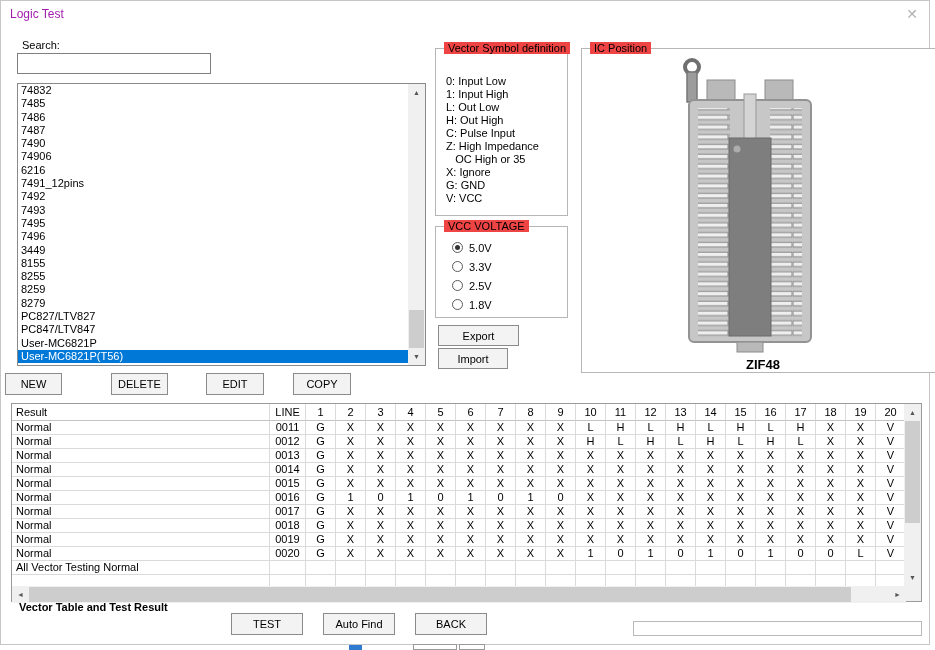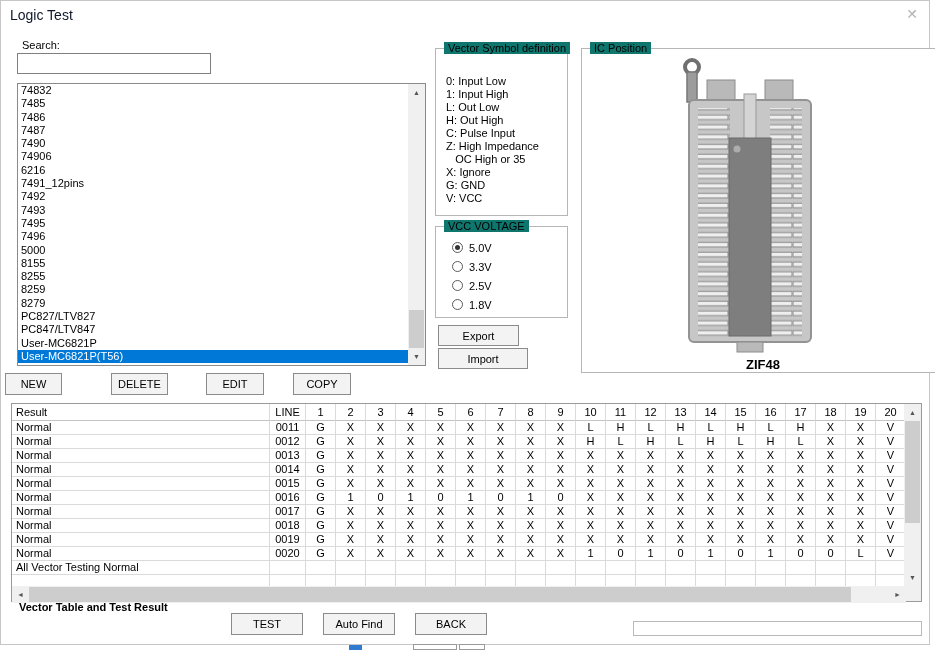--- a/index.html
+++ b/index.html
@@ -1,39 +1,39 @@
 <!DOCTYPE html>
 <html><head>
 <meta charset="utf-8">
 <style>
   * { margin:0; padding:0; box-sizing:border-box; }
   html,body { width:935px; height:650px; overflow:hidden; background:#fff;
     font-family:"Liberation Sans", sans-serif; font-size:12px; color:#000; }
   .dialog { position:absolute; left:0; top:0; width:930px; height:645px;
     background:#fff; border:1px solid #c6c6c6; }
 
-  .title { position:absolute; left:9px; top:6px; color:#0f172a; font-size:14px; }
+  .title { position:absolute; left:9px; top:6px; color:#a21caf; font-size:12px; }
   .close { position:absolute; right:7px; top:4px; width:20px; height:18px; text-align:center;
     color:#b3b3b3; font-size:14px; line-height:18px; cursor:pointer; }
 
   .label { position:absolute; font-size:11px; color:#000; }
   .textbox { position:absolute; border:1px solid #7f7f7f; background:#fff; height:21px;
     font-family:inherit; font-size:11px; padding:0 4px; outline:none; }
 
   .listbox { position:absolute; left:16px; top:82px; width:409px; height:283px;
     border:1px solid #8a8a8a; background:#fff; overflow:hidden; }
   .list-item { height:13.3px; line-height:13.3px; font-size:11px; padding-left:3px;
     white-space:nowrap; cursor:default; }
   .list-item.selected { background:#0078d7; color:#fff; }
 
   .btn { position:absolute; background:#f3f3f3; border:1px solid #8b8b8b; font-family:inherit;
     font-size:11px; text-align:center; cursor:pointer; color:#000; padding:0; }
 
   .groupbox { position:absolute; border:1px solid #b6b6b6; background:#fff; }
-  .gb-title { position:absolute; top:-7px; left:8px; background:#0f766e; padding:0 4px;
+  .gb-title { position:absolute; top:-7px; left:8px; background:#ef4444; padding:0 4px;
     font-size:11px; white-space:nowrap; }
 
   .sym-lines { position:absolute; left:10px; top:26px; }
   .sym-line { font-size:11px; line-height:13px; white-space:pre; }
 
   .vcc-options { position:absolute; left:16px; top:12px; }
   .radio-row { height:19px; line-height:19px; font-size:11px; cursor:pointer; }
   .radio { display:inline-block; width:11px; height:11px; border:1px solid #5a5a5a;
     border-radius:50%; background:#fff; position:relative; vertical-align:-1px; margin-right:6px; }
   .radio.checked::after { content:''; position:absolute; left:2px; top:2px; width:5px;
@@ -91,21 +91,21 @@
       <div class="list-item">7486</div>
       <div class="list-item">7487</div>
       <div class="list-item">7490</div>
       <div class="list-item">74906</div>
       <div class="list-item">6216</div>
       <div class="list-item">7491_12pins</div>
       <div class="list-item">7492</div>
       <div class="list-item">7493</div>
       <div class="list-item">7495</div>
       <div class="list-item">7496</div>
-      <div class="list-item">5000</div>
+      <div class="list-item">3449</div>
       <div class="list-item">8155</div>
       <div class="list-item">8255</div>
       <div class="list-item">8259</div>
       <div class="list-item">8279</div>
       <div class="list-item">PC827/LTV827</div>
       <div class="list-item">PC847/LTV847</div>
       <div class="list-item">User-MC6821P</div>
       <div class="list-item selected">User-MC6821P(T56)</div>
     </div>
 
@@ -134,21 +134,21 @@
     <div class="gb-title">VCC VOLTAGE</div>
     <div class="vcc-options">
         <div class="radio-row"><span class="radio checked"></span><span>5.0V</span></div>
         <div class="radio-row"><span class="radio"></span><span>3.3V</span></div>
         <div class="radio-row"><span class="radio"></span><span>2.5V</span></div>
         <div class="radio-row"><span class="radio"></span><span>1.8V</span></div>
       </div>
   </div>
 
   <button class="btn" style="left:437px; top:324px; width:81px; height:21px;">Export</button>
-  <button class="btn" style="left:437px; top:347px; width:90px; height:21px;">Import</button>
+  <button class="btn" style="left:437px; top:347px; width:70px; height:21px;">Import</button>
 
   <div class="groupbox" style="left:580px; top:47px; width:364px; height:325px;">
     <div class="gb-title">IC Position</div>
     <div style="position:absolute; left:83px; top:5px;">
       <svg width="170" height="300" viewBox="0 0 170 300">
         <defs>
           <pattern id="slots" width="32" height="9.8" patternUnits="userSpaceOnUse">
             <rect x="0" y="2.2" width="31" height="4.6" fill="#efefef" stroke="#8a8a8a" stroke-width="1"></rect>
           </pattern>
         </defs>

